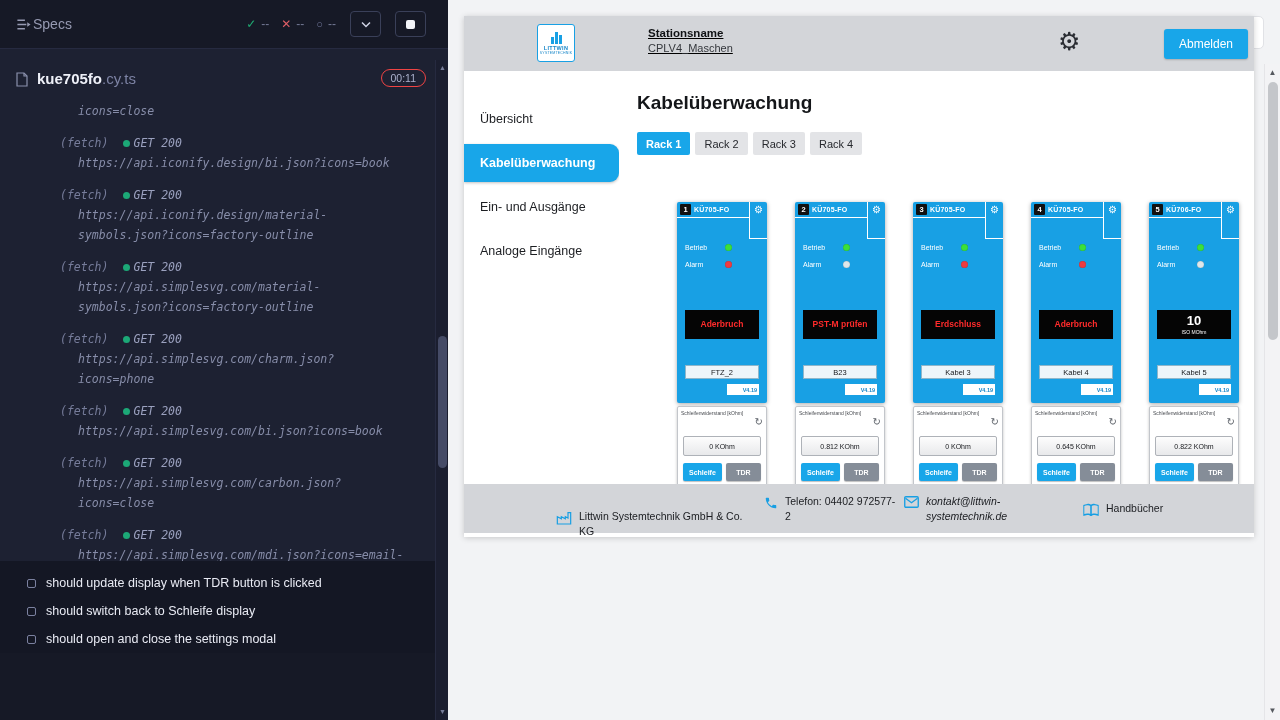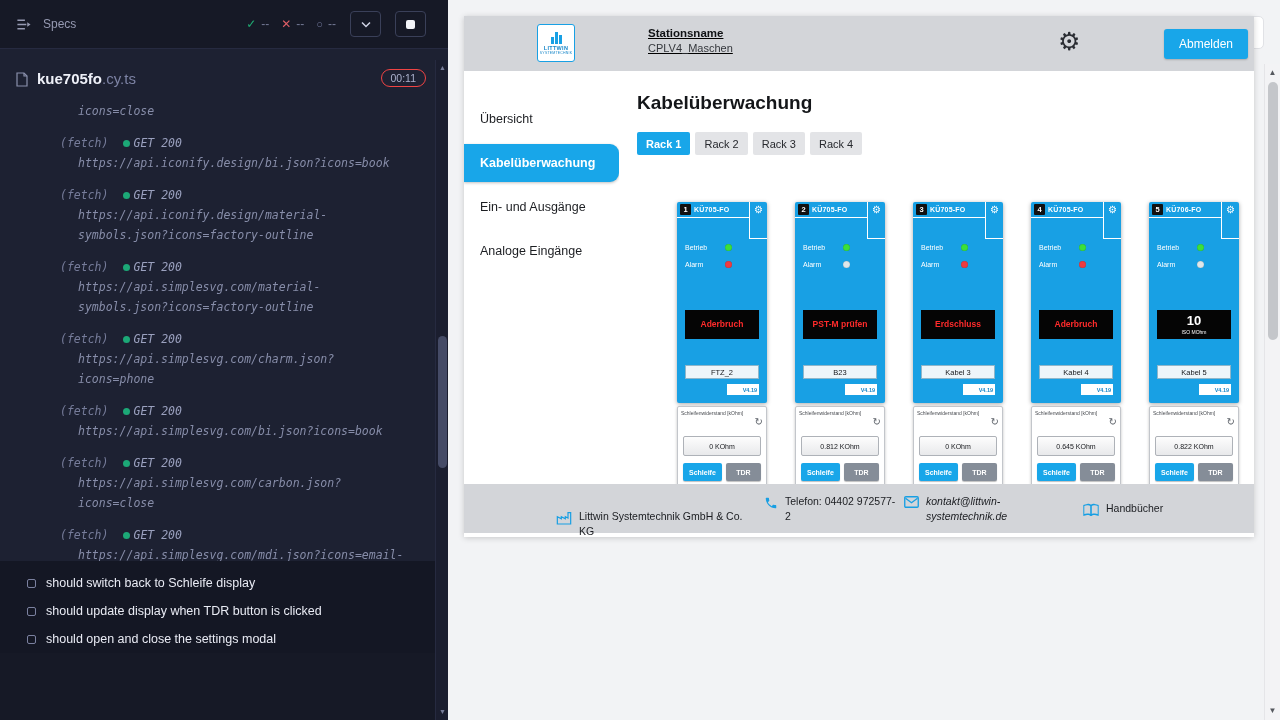--- a/index.html
+++ b/index.html
@@ -4,21 +4,21 @@
 <style>
   * { box-sizing: border-box; }
   html,body { margin:0; padding:0; width:1280px; height:720px; overflow:hidden;
     font-family:"Liberation Sans", sans-serif; background:#f2f3f5; }
   .page { position:relative; width:1280px; height:720px; }
 
   
   .runner { position:absolute; left:0; top:0; width:448px; height:720px; background:#161926; color:#9296ae; }
   .runner-header { height:49px; display:flex; align-items:center; justify-content:space-between;
     padding:0 22px 0 16px; border-bottom:1px solid #262a40; }
-  .specs-toggle { display:flex; align-items:center; gap:12px; font-size:12px; color:#969ab2; cursor:pointer; }
+  .specs-toggle { display:flex; align-items:center; gap:2px; font-size:14px; color:#969ab2; cursor:pointer; }
   .runner-controls { display:flex; align-items:center; gap:12px; }
   .stat { display:flex; align-items:center; gap:5px; font-size:12px; color:#747a96; }
   .stat .ok { color:#1fa971; font-size:12px; }
   .stat .fail { color:#e05f67; font-size:12px; }
   .stat .pend { color:#70769a; font-size:11px; }
   .runner-btn { width:31px; height:26px; border:1px solid #3a4059; border-radius:4px; background:transparent;
     display:flex; align-items:center; justify-content:center; padding:0; cursor:pointer; margin-left:2px; }
   .stop-square { width:9px; height:9px; background:#f3f4f8; border-radius:2px; }
 
   .spec-section { background:#1d2132; height:512px; overflow:hidden; }
@@ -267,25 +267,25 @@
               <span class="log-status">GET 200</span>
             </div>
           <div class="log-url">https://api.simplesvg.com/mdi.json?icons=email-outline</div>
         </div>
       </div>
     </div>
 
     <div class="tests">
       <div class="test-item">
         <span class="test-icon"></span>
-        <span>should switch back to Schleife display</span>
+        <span>should update display when TDR button is clicked</span>
       </div>
       <div class="test-item">
         <span class="test-icon"></span>
-        <span>should update display when TDR button is clicked</span>
+        <span>should switch back to Schleife display</span>
       </div>
       <div class="test-item">
         <span class="test-icon"></span>
         <span>should open and close the settings modal</span>
       </div>
     </div>
 
     <div class="runner-scrollbar">
       <span class="sb-arrow up">▲</span>
       <div class="sb-thumb"></div>

